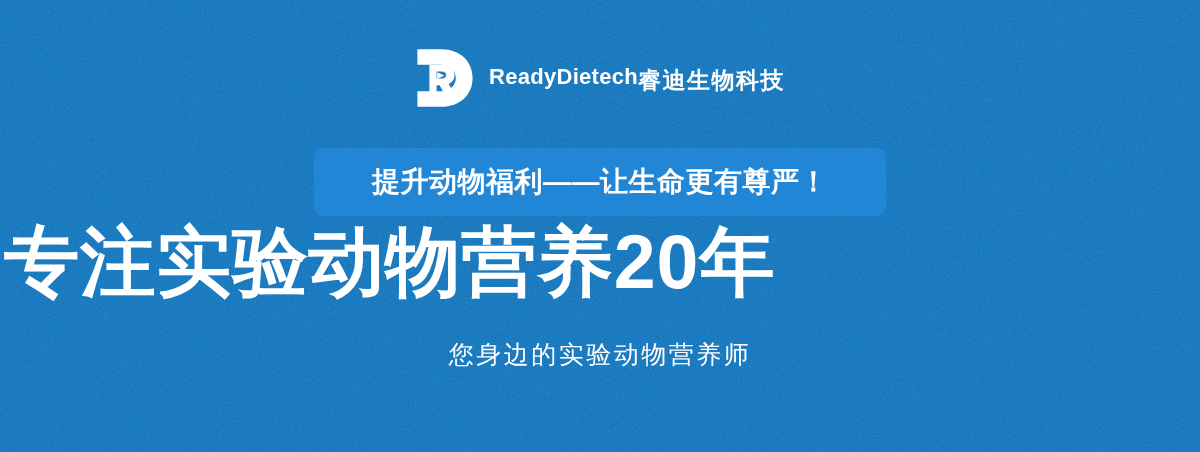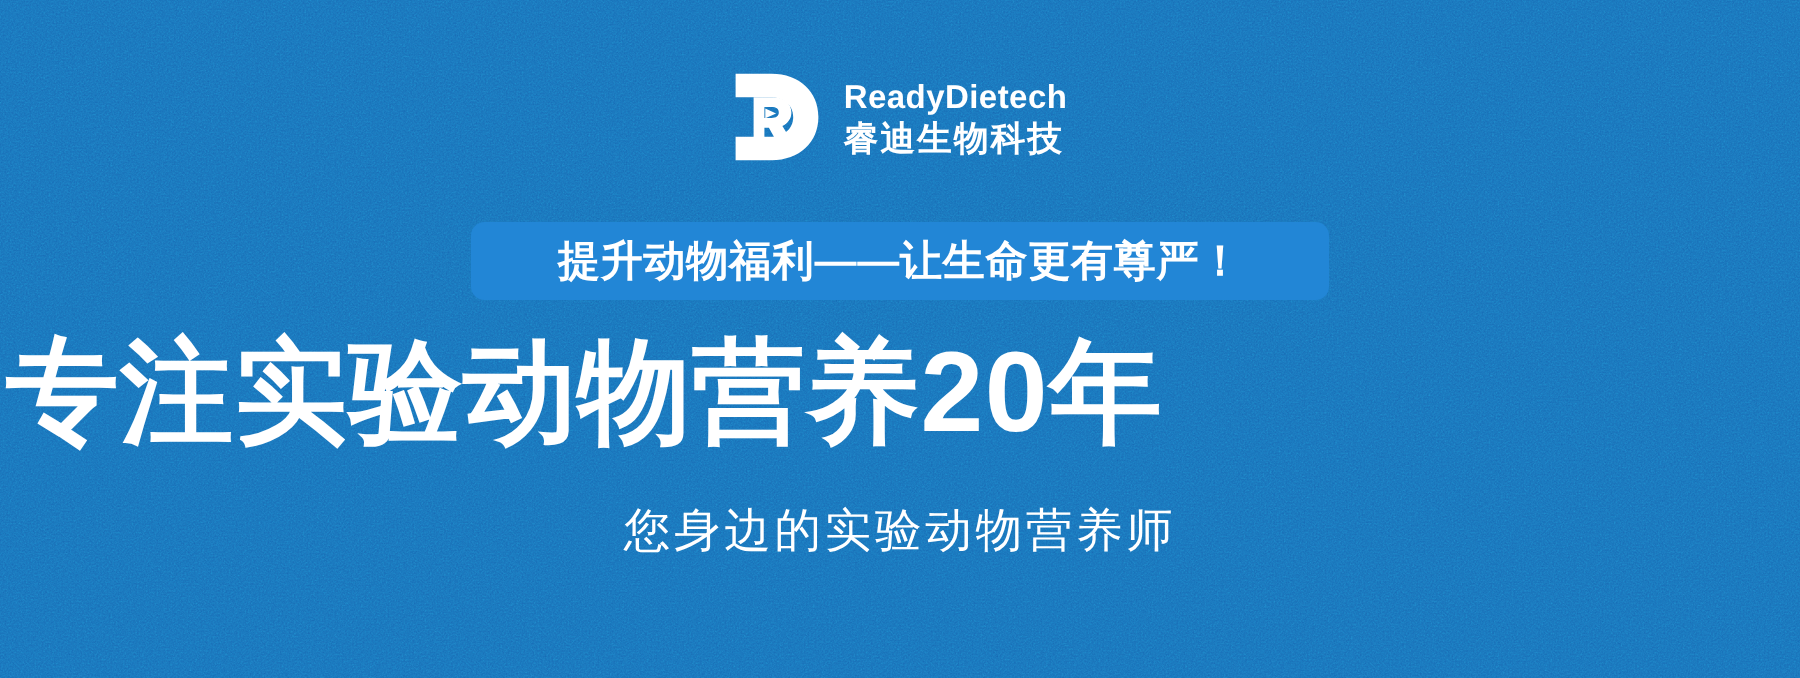--- a/index.html
+++ b/index.html
@@ -33,21 +33,20 @@
     left:0; right:0;
     top:48px;
     display:flex;
     align-items:center;
     justify-content:center;
     gap:14px;
   }
   #logo-mark { width:60px; height:60px; display:block; flex:0 0 auto; }
   #logo-text {
     display:flex;
-    flex-direction:column;
     align-items:flex-start;
     justify-content:center;
     padding-top:2px;
   }
   #logo-latin {
     color:#ffffff;
     font-size:22px;
     font-weight:bold;
     letter-spacing:0.3px;
     line-height:24px;
@@ -67,21 +66,21 @@
   #badge-wrap {
     position:absolute;
     left:0; right:0;
     top:148px;
     display:flex;
     justify-content:center;
   }
   #badge {
     background:#2286d6;
     border-radius:9px;
-    height:52px;
+    height:68px;
     padding:0 58px;
     display:flex;
     align-items:center;
     justify-content:center;
   }
   #badge-text {
     color:#ffffff;
     font-size:28px;
     font-weight:bold;
     letter-spacing:0.5px;
@@ -109,21 +108,21 @@
   
   #subtitle-wrap {
     position:absolute;
     left:0; right:0;
     top:333px;
     display:flex;
     justify-content:center;
   }
   #subtitle {
     color:#ffffff;
-    font-size:31px;
+    font-size:25px;
     font-weight:normal;
     letter-spacing:2.5px;
     white-space:nowrap;
     line-height:42px;
   }
 </style>
 </head>
 <body>
 
 <div id="banner">

